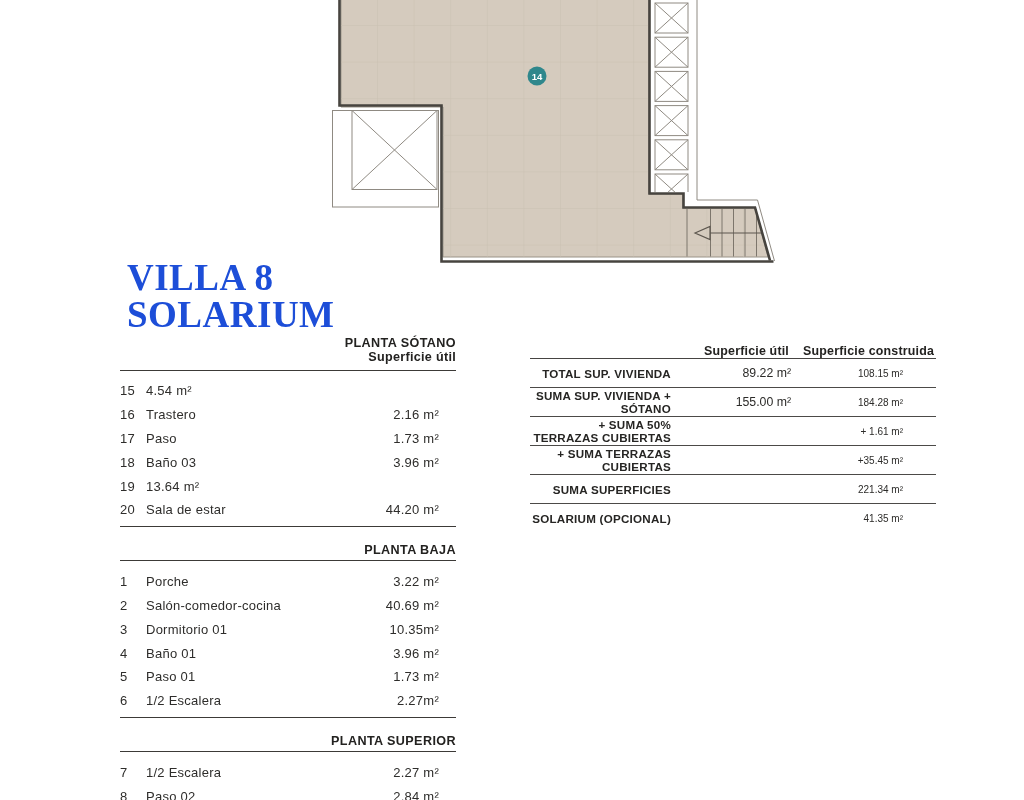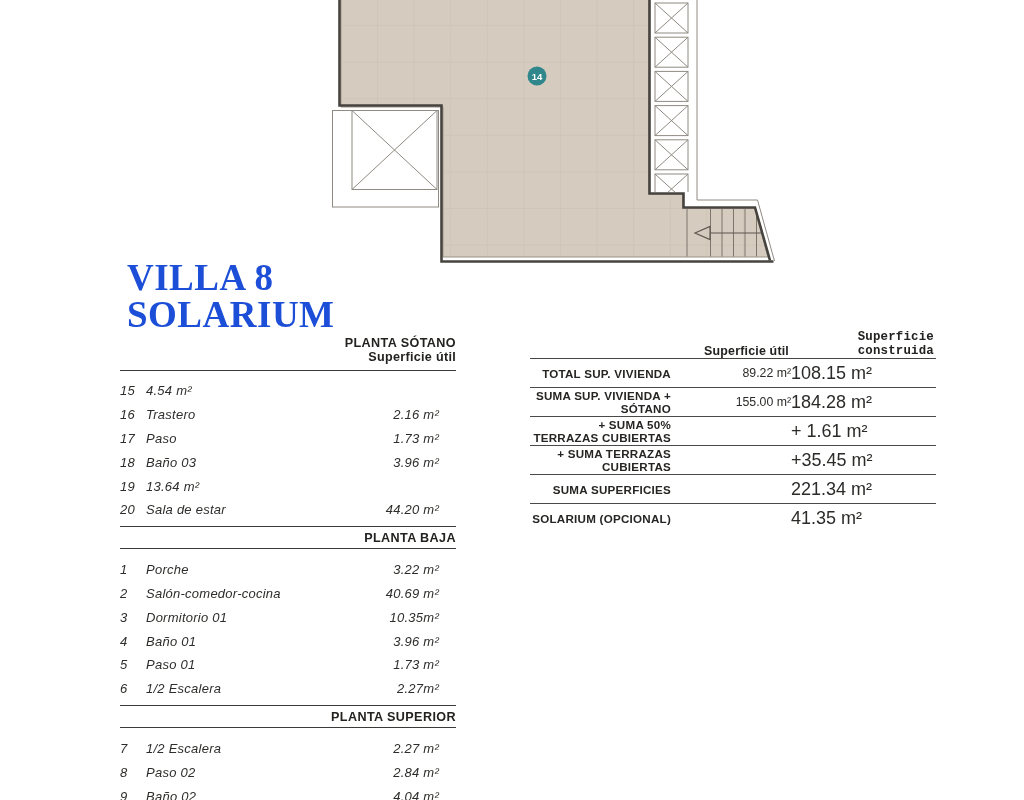--- a/index.html
+++ b/index.html
@@ -25,50 +25,50 @@
   .lt{
     position:absolute;left:120px;top:336px;width:336px;
     color:#2e2d2b;font-size:13px;letter-spacing:.25px;
   }
   .sec-head{
     display:flex;justify-content:flex-start;align-items:flex-end;
     border-bottom:1.7px solid #3c3a37;
     padding-bottom:6px;
     flex-direction:column;
   }
-  .sec-next .sec-head{border-top:1.9px solid #3c3a37;padding-top:4px;padding-bottom:3px;}
+  .sec-next .sec-head{border-top:1.9px solid #3c3a37;padding-top:16px;padding-bottom:3px;}
   .sec-title{font-weight:700;font-size:12.6px;color:#232220;letter-spacing:.4px;}
   .sec-vh{font-weight:700;font-size:12.6px;color:#232220;letter-spacing:.3px;}
   .sec-rows{padding:8px 0 4px;}
   .sec-next .sec-rows{padding-top:9px;}
-  .row{display:flex;align-items:center;height:23.8px;font-style:italic;}
+  .row{display:flex;align-items:center;height:23.8px;}
   .row .num{width:26px;flex:none;}
   .row .nam{flex:1;}
   .row .val{flex:none;padding-right:17px;}
 
   
   .rt{
     position:absolute;left:530px;top:334px;width:406px;
     color:#2c2b29;
   }
   .rt-head{
     display:flex;justify-content:flex-end;align-items:flex-end;
     height:24px;border-bottom:1.5px solid #464442;
     font-weight:700;font-size:12.4px;color:#232220;letter-spacing:.2px;
   }
   .rt-head .h1{text-align:right;}
-  .rt-head .h2{width:145px;flex:none;text-align:right;padding-right:2px;font-family:Liberation Mono, monospace;}
+  .rt-head .h2{width:145px;flex:none;text-align:right;padding-right:2px;}
   .rrow{
     display:flex;align-items:center;height:28px;
     border-bottom:1.2px solid #4c4a48;
   }
   .rrow.no-rule{border-bottom:none;}
   .rrow .lbl{flex:1;font-weight:700;font-size:11.6px;letter-spacing:.25px;color:#262523;text-align:right;}
   .rrow .c1{width:120px;flex:none;text-align:right;font-size:12.3px;}
-  .rrow .c2{width:145px;flex:none;padding-right:33px;box-sizing:border-box;font-size:18px;}
+  .rrow .c2{width:145px;flex:none;text-align:right;padding-right:33px;box-sizing:border-box;font-size:10px;}
 </style>
 </head>
 <body>
 
 <svg class="plan-svg" width="1024" height="272" viewBox="0 0 1024 272">
   <defs>
     <pattern id="tiles" patternUnits="userSpaceOnUse" x="11" y="25" width="36.6" height="36.6">
       <path d="M0,0 H36.6 M0,0 V36.6" fill="none" stroke="#c9bfb0" stroke-width="0.9"></path>
     </pattern>
     <clipPath id="stripClip">

